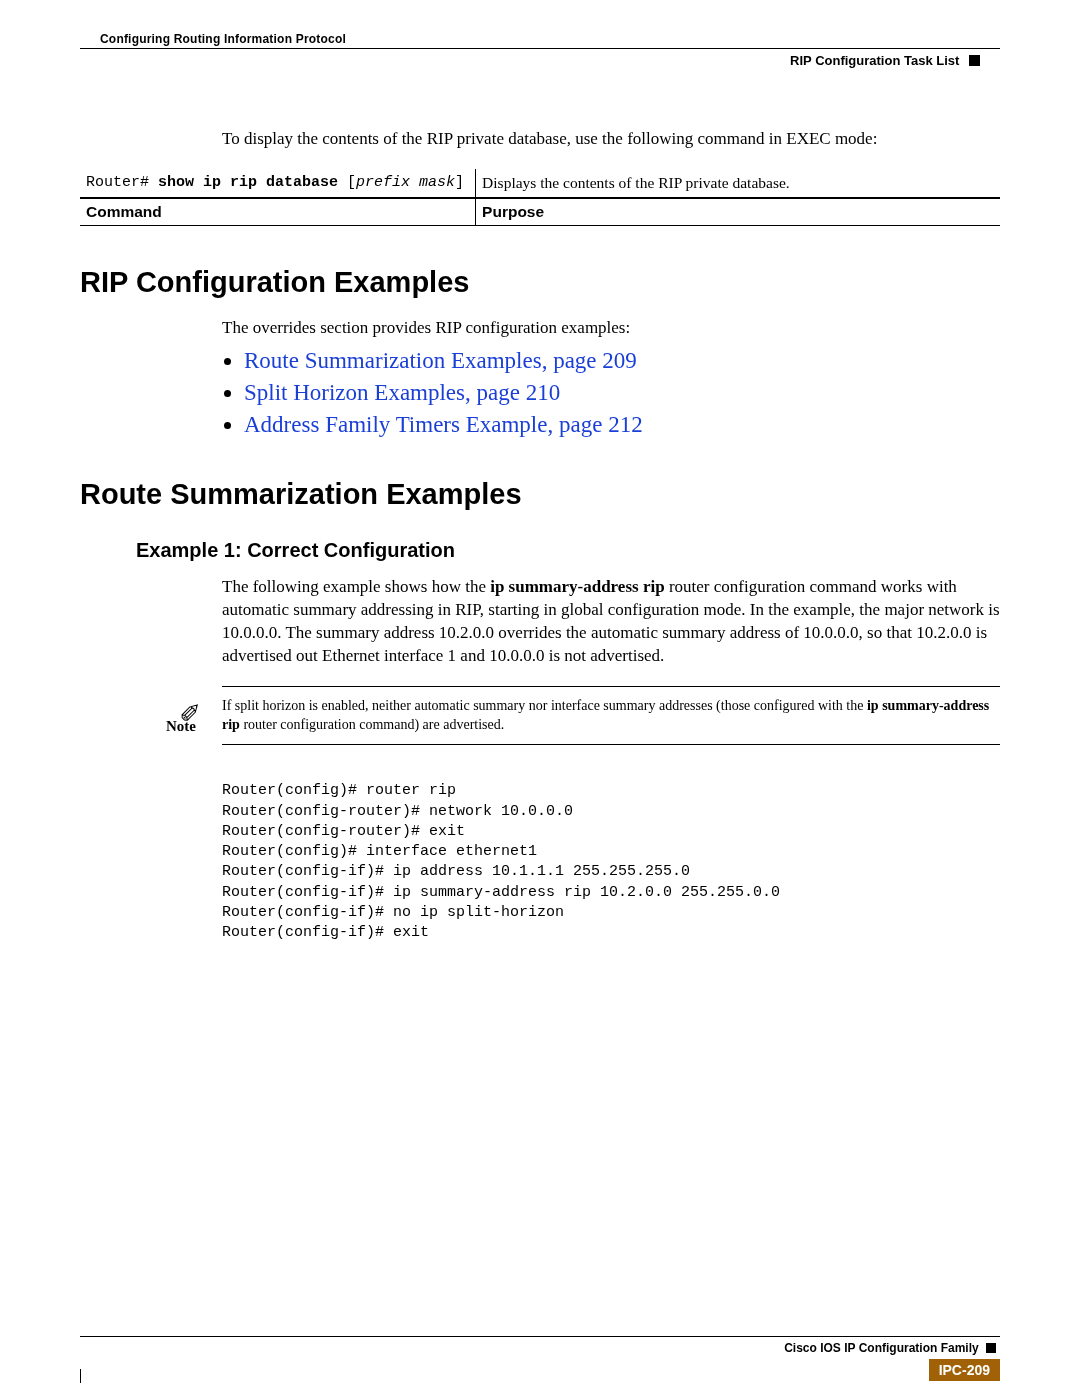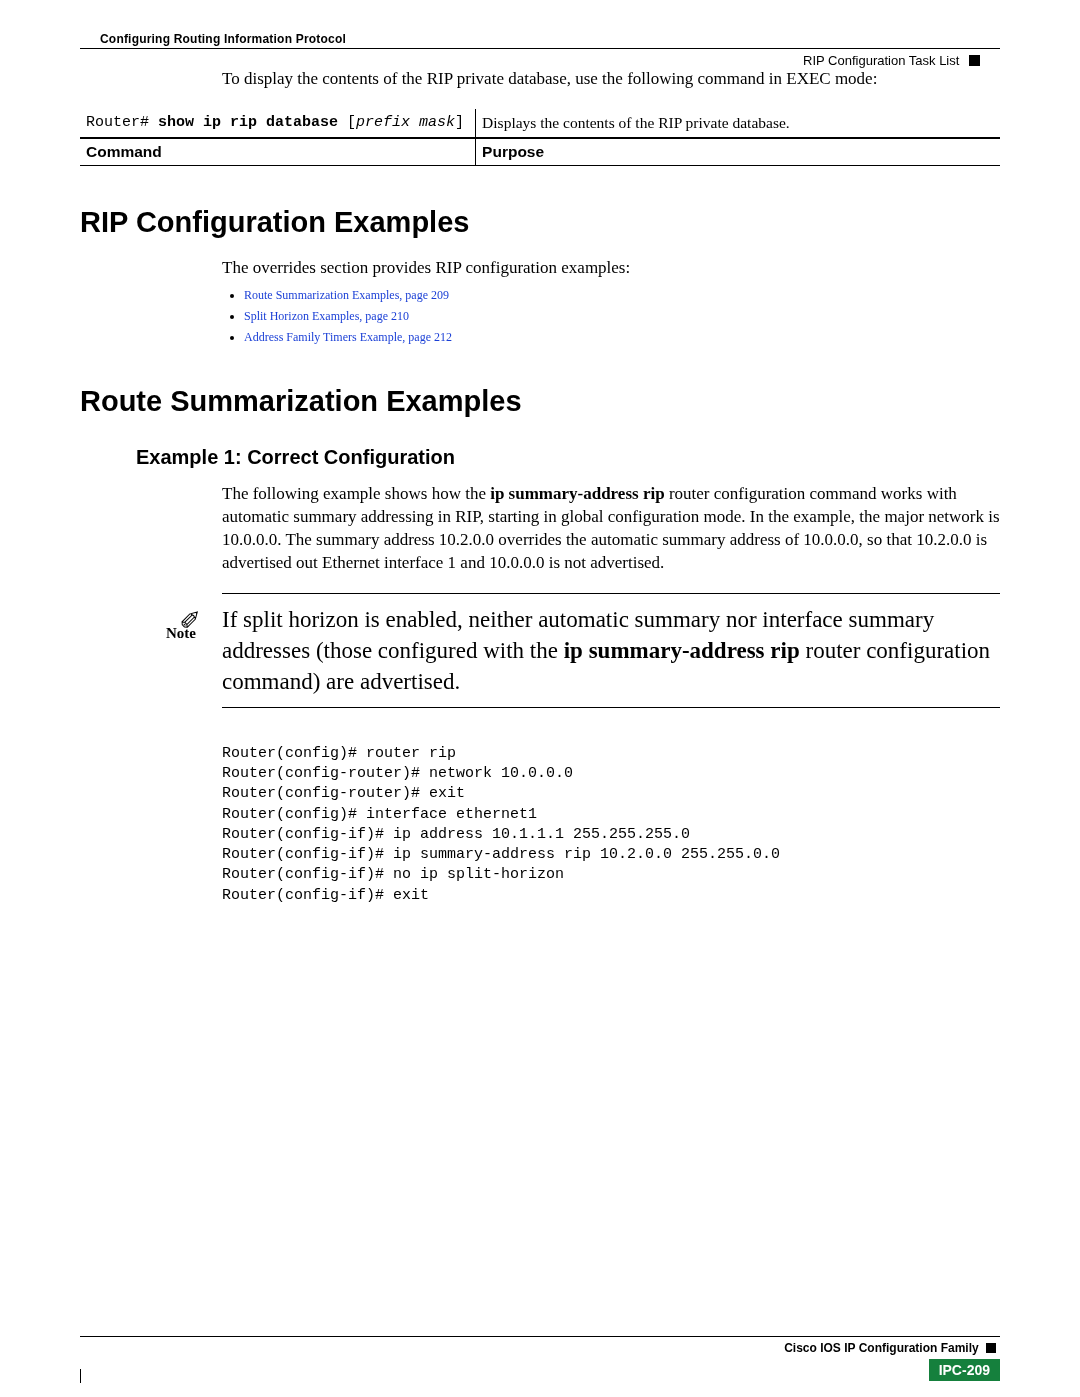--- a/index.html
+++ b/index.html
@@ -22,34 +22,35 @@
     font-size: 12px;
     margin-left: 20px;
     letter-spacing: 0.2px;
   }
   .head-rule {
     border-top: 1px solid #000;
     margin: 2px 0 4px 0;
   }
   .running-head-right {
     font-family: Arial, Helvetica, sans-serif;
-    font-weight: normal;
+    font-weight: bold;
     font-size: 13px;
     text-align: right;
     padding-right: 20px;
   }
   .rh-marker {
     display: inline-block;
     width: 11px;
     height: 11px;
     background: #000;
     vertical-align: -1px;
     margin-left: 6px;
   }
   .content {
+    margin-top: 60px;
   }
   .indent-block {
     margin-left: 142px;
     margin-right: 0;
   }
   .body-text {
     font-size: 17px;
     line-height: 1.35;
     margin: 0 0 18px 0;
   }
@@ -91,21 +92,21 @@
     font-weight: bold;
     font-size: 20px;
     margin: 28px 0 14px 56px;
   }
   ul.links {
     margin: 8px 0 20px 0;
     padding-left: 22px;
   }
   ul.links li {
     margin: 6px 0;
-    font-size: 12px;
+    font-size: 23px;
   }
   .link { color: #1a3fd6; }
   .inline-bold { font-weight: bold; }
   .note-wrap {
     margin-left: 86px;
     margin-top: 18px;
   }
   .note-rule {
     border-top: 1px solid #000;
     margin-left: 56px;
@@ -128,21 +129,21 @@
   }
   .note-label {
     font-family: Liberation Serif, serif;
     font-weight: bold;
     font-size: 15px;
     display: block;
     margin-top: 6px;
   }
   .note-body {
     flex: 1;
-    font-size: 23px;
+    font-size: 14px;
     line-height: 1.35;
   }
   .note-bottom-rule {
     border-top: 1px solid #000;
     margin-left: 56px;
     margin-top: 10px;
     margin-bottom: 20px;
   }
   pre.cli {
     font-family: "Courier New", Courier, monospace;
@@ -173,21 +174,21 @@
     width: 10px;
     height: 10px;
     background: #000;
     vertical-align: -1px;
     margin-left: 4px;
   }
   .page-num-box {
     position: absolute;
     right: 80px;
     bottom: 16px;
-    background: #15803d;
+    background: #a16207;
     color: #fff;
     font-family: Arial, Helvetica, sans-serif;
     font-weight: bold;
     font-size: 14px;
     padding: 3px 10px;
   }
   .crop-l {
     position: absolute;
     left: 80px;
     bottom: 14px;

